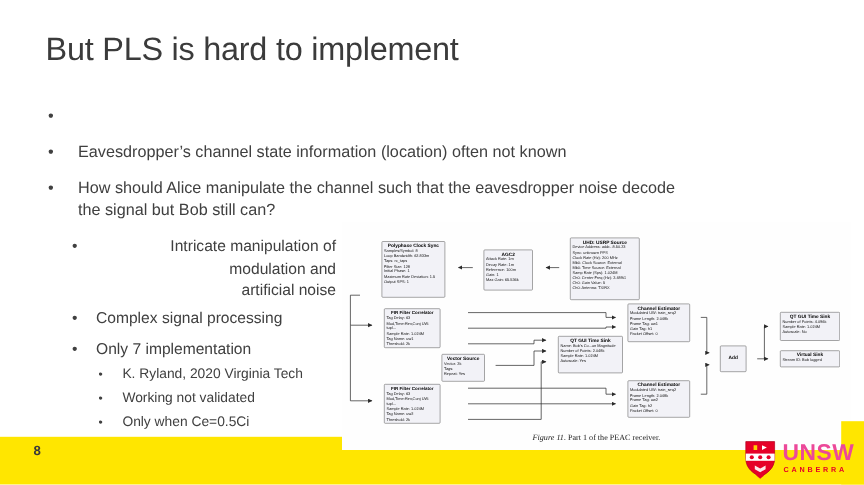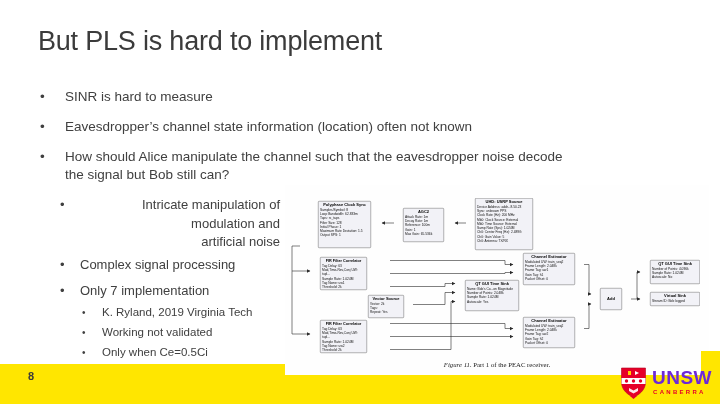--- a/index.html
+++ b/index.html
@@ -22,21 +22,21 @@
   .l3 .dot{width:20px;font-size:10px;}
 
   
   .footer-bar{position:absolute;left:0;top:364px;width:720px;height:40px;z-index:1;}
   .footer-tab{position:absolute;left:701px;top:351px;width:19px;height:53px;z-index:3;}
   .page-num{position:absolute;left:28px;top:370px;font-size:11px;font-weight:bold;color:#3a3a3a;z-index:2;}
 
   
   .logo{position:absolute;left:618px;top:366px;width:100px;height:36px;z-index:4;}
   .logo .crest{position:absolute;left:2px;top:1px;}
-  .logo .uname{position:absolute;left:34px;top:1px;font-size:19px;font-weight:800;color:#6d28d9;letter-spacing:0.5px;}
+  .logo .uname{position:absolute;left:34px;top:1px;font-size:19px;font-weight:800;color:#ec4899;letter-spacing:0.5px;}
   .logo .usub{position:absolute;left:35px;top:23px;font-size:6px;font-weight:bold;letter-spacing:2.3px;}
 
   
   .figure{position:absolute;left:285px;top:185px;width:424px;height:190px;background:#fefefe;z-index:2;overflow:hidden;}
   .fg-inner{position:relative;width:848px;height:380px;transform:scale(0.5);transform-origin:0 0;}
   .wires{position:absolute;left:0;top:0;}
   .blk{
     position:absolute;background:#f2f2f7;border:1px solid #6b6b6b;border-radius:2px;
     overflow:hidden;box-sizing:border-box;
   }
@@ -61,21 +61,20 @@
 </style>
 </head>
 <body>
 
 <div class="slide">
 
   <div class="title">But PLS is hard to implement</div>
 
   <div class="bullet l1" style="top:88px;">
     <span class="dot">•</span>
-    <span class="btext">SINR is hard to measure</span>
   </div>
   <div class="bullet l1" style="top:118px;">
     <span class="dot">•</span>
     <span class="btext">Eavesdropper’s channel state information (location) often not known</span>
   </div>
   <div class="bullet l1" style="top:148px;">
     <span class="dot">•</span>
     <span class="btext">How should Alice manipulate the channel such that the eavesdropper noise decode
 the signal but Bob still can?</span>
   </div>
@@ -90,21 +89,21 @@
     <span class="dot">•</span>
     <span class="btext">Complex signal processing</span>
   </div>
   <div class="bullet l2" style="top:282px;">
     <span class="dot">•</span>
     <span class="btext">Only 7 implementation</span>
   </div>
 
   <div class="bullet l3" style="top:305px;">
     <span class="dot">•</span>
-    <span class="btext">K. Ryland, 2019 Virginia Tech</span>
+    <span class="btext">K. Ryland, 2020 Virginia Tech</span>
   </div>
   <div class="bullet l3" style="top:325px;">
     <span class="dot">•</span>
     <span class="btext">Working not validated</span>
   </div>
   <div class="bullet l3" style="top:345px;">
     <span class="dot">•</span>
     <span class="btext">Only when Ce=0.5Ci</span>
   </div>
 

